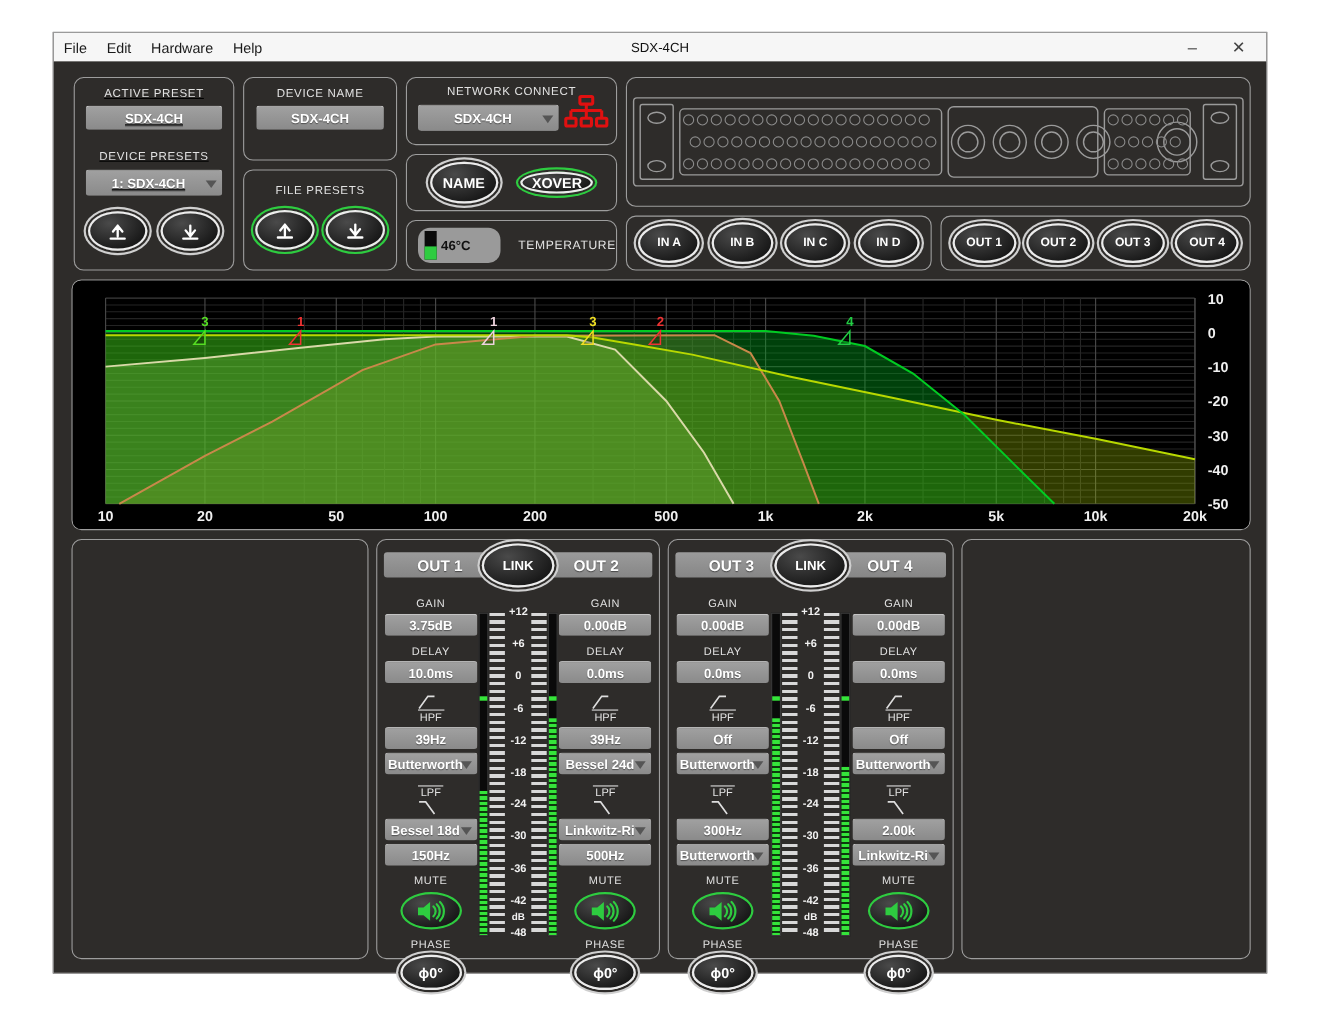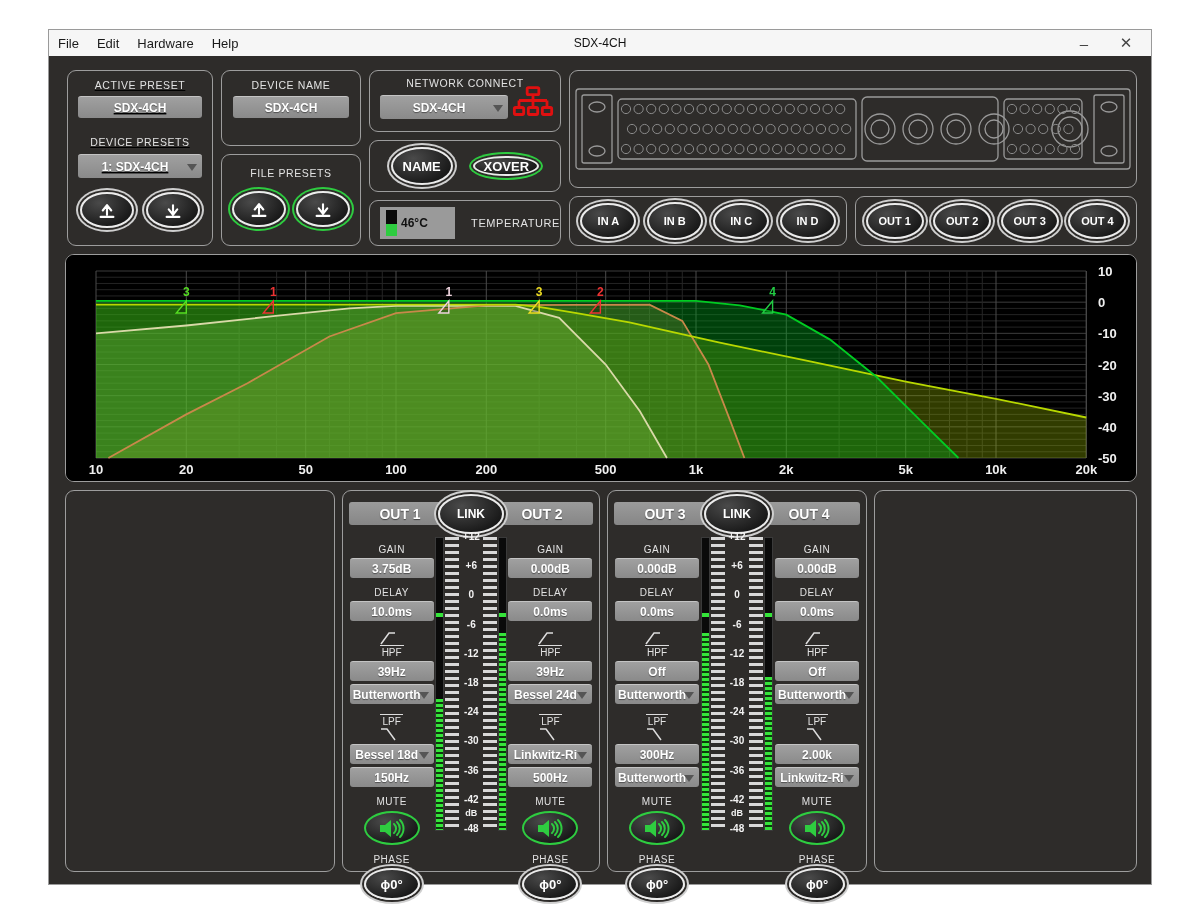--- a/index.html
+++ b/index.html
@@ -34,21 +34,21 @@
   .hdr-bar{position:absolute;top:3px;height:23px;width:102px;background:linear-gradient(#9b9b9b,#868686);
     border-radius:3px;color:#fff;font-weight:bold;font-size:14px;display:flex;align-items:center;
     justify-content:center;text-shadow:0 1px 1px rgba(0,0,0,.5);}
   .link-btn{position:absolute;left:50%;top:-5px;margin-left:-33px;width:66px;height:40px;font-size:12px;}
   .strip-body{display:flex;justify-content:space-between;padding:6px 5px 0;}
   .ch-col{width:88px;display:flex;flex-direction:column;align-items:center;}
   .ctl-label{color:#e2e2e2;font-size:10px;letter-spacing:.5px;margin-top:9px;}
   .ch-col .vbox{width:84px;height:20px;margin-top:3px;}
   .filter-label{display:flex;margin-top:10px;color:#e2e2e2;font-size:10px;font-weight:normal;flex-direction:column;}
   .filter-label .fl-text{border-top:1px solid #ddd;padding:1px 2px 0;}
-  .meter-assembly{position:relative;width:72px;height:298px;margin-top:0;text-decoration:underline;}
+  .meter-assembly{position:relative;width:72px;height:298px;margin-top:20px;text-decoration:underline;}
   .vu-bar{position:absolute;top:2px;width:7px;height:292px;background:#0a0a0a;border:1px solid #3a3a3a;}
   .vu-fill{position:absolute;left:0;right:0;bottom:0;
     background:repeating-linear-gradient(to bottom,#35e43a 0 3px,#0c3a0c 3px 5px);}
   .vu-peak{position:absolute;left:0;right:0;height:4px;background:#35e43a;}
   .tick-col{position:absolute;top:2px;width:14px;height:292px;
     background:repeating-linear-gradient(to bottom,#d8d8d8 0 3px,transparent 3px 7px);}
   .scale-col{position:absolute;left:25px;top:2px;width:22px;height:292px;}
   .scale-lbl{position:absolute;width:100%;text-align:center;color:#f2f2f2;font-weight:bold;font-size:10px;}
   .mute-oval{width:56px;height:34px;margin-top:4px;}
   .phase-oval{width:56px;height:32px;margin-top:3px;font-size:13px;}
@@ -134,21 +134,21 @@
         </g>
       </svg>
     </div>
 
     <div class="panel" style="left:320px;top:84px;width:192px;height:52px;display:flex;align-items:center;justify-content:space-evenly;">
       <div class="oval" style="width:62px;height:38px;font-size:13px;">NAME</div>
       <div class="oval greenring" style="width:66px;height:20px;font-size:13px;">XOVER</div>
     </div>
 
     <div class="panel" style="left:320px;top:144px;width:192px;height:46px;display:flex;align-items:center;">
-      <div style="width:80px;height:32px;background:#9a9a9a;border-radius:0;margin-left:10px;display:flex;align-items:center;">
+      <div style="width:80px;height:32px;background:#9a9a9a;border-radius:11px;margin-left:10px;display:flex;align-items:center;">
         <div style="width:11px;height:26px;background:#0a0a0a;margin-left:6px;position:relative;">
           <div style="position:absolute;left:0;right:0;bottom:0;height:12px;background:#2ecc40;"></div>
         </div>
         <span style="color:#111;font-weight:bold;font-size:12px;margin-left:4px;">46°C</span>
       </div>
       <div class="plabel" style="margin-left:16px;font-size:11px;">TEMPERATURE</div>
     </div>
 
     <div class="panel" style="left:520px;top:14px;width:568px;height:118px;">
       <svg width="558" height="96" viewBox="0 0 558 96" style="margin:10px 0 0 4px;">

